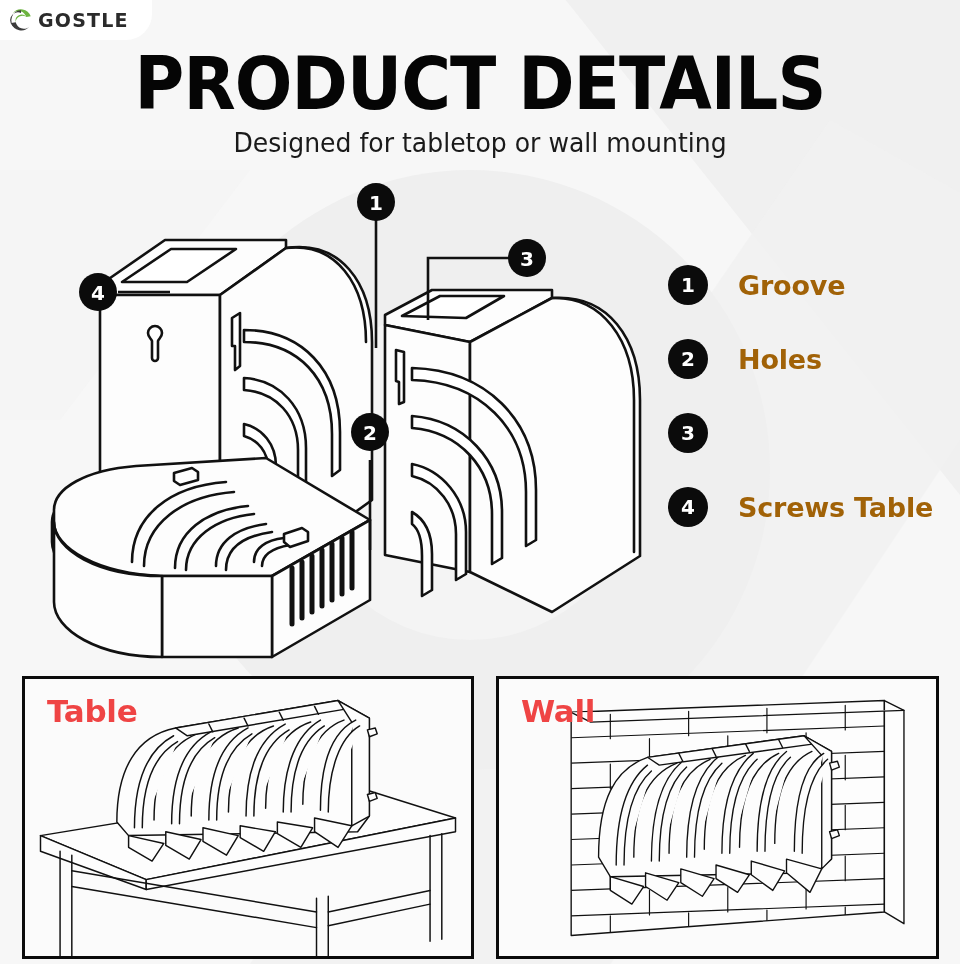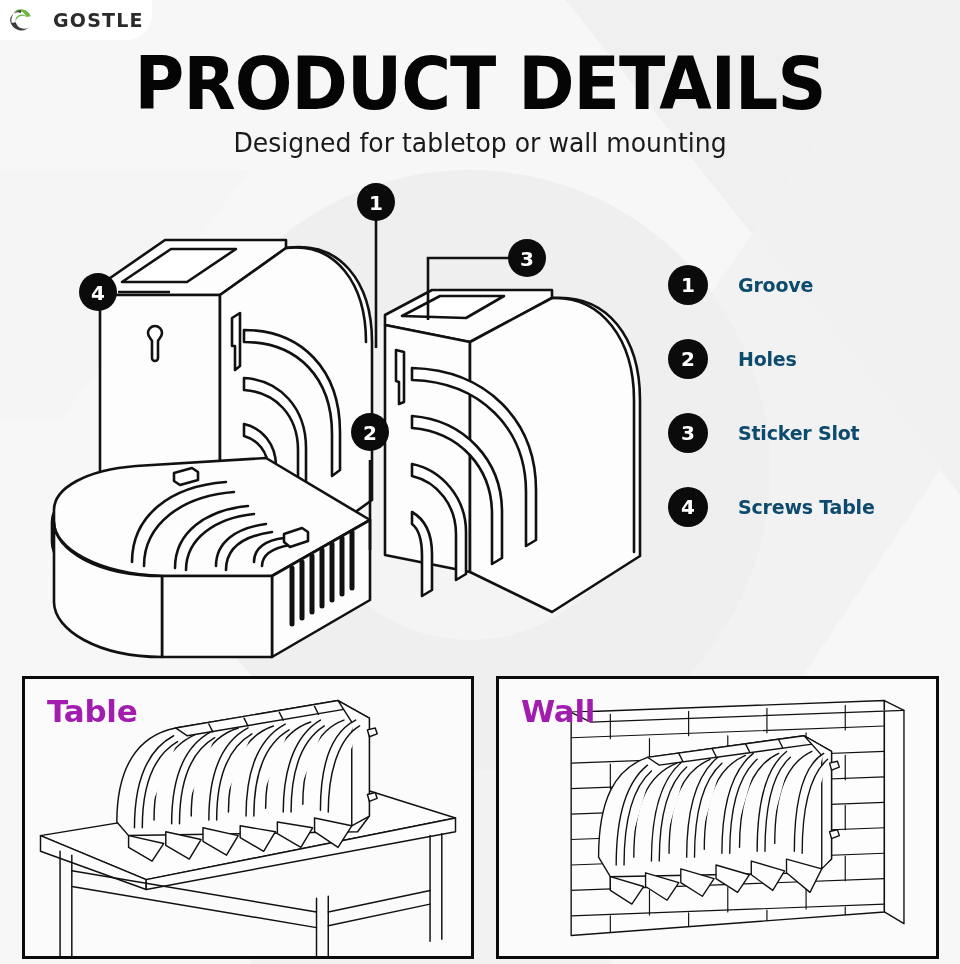--- a/index.html
+++ b/index.html
@@ -48,21 +48,21 @@
     height: 30px;
     flex: 0 0 30px;
     display: block;
   }
   .logo-word {
     font-family: "DejaVu Sans", sans-serif;
     font-weight: bold;
     font-size: 19px;
     letter-spacing: 1.2px;
     color: #2b2b2b;
-    margin-left: 17px;
+    margin-left: 2px;
     line-height: 1;
   }
 
   
   .title {
     position: absolute;
     left: 0;
     top: 44px;
     width: 960px;
     text-align: center;
@@ -125,22 +125,22 @@
     font-size: 20px;
     display: flex;
     align-items: center;
     justify-content: center;
     line-height: 1;
   }
   .legend-label {
     margin-left: 30px;
     font-family: "DejaVu Sans", sans-serif;
     font-weight: bold;
-    font-size: 19px;
-    color: #0c4a6e;
+    font-size: 27px;
+    color: #a16207;
     white-space: nowrap;
     letter-spacing: -0.2px;
   }
 
   
   .panels {
     position: absolute;
     left: 0;
     top: 676px;
     width: 960px;
@@ -157,21 +157,21 @@
   }
   .panel-left  { left: 22px;  width: 452px; }
   .panel-right { left: 496px; width: 443px; }
   .panel-title {
     position: absolute;
     left: 22px;
     top: 14px;
     font-family: "DejaVu Sans", sans-serif;
     font-weight: bold;
     font-size: 31px;
-    color: #a21caf;
+    color: #ef4444;
     z-index: 3;
     letter-spacing: -0.3px;
   }
   .panel-art {
     position: absolute;
     left: 0;
     top: 0;
     width: 100%;
     height: 100%;
   }
@@ -315,21 +315,20 @@
     <div class="legend-row">
       <span class="legend-badge">1</span>
       <span class="legend-label">Groove</span>
     </div>
     <div class="legend-row">
       <span class="legend-badge">2</span>
       <span class="legend-label">Holes</span>
     </div>
     <div class="legend-row">
       <span class="legend-badge">3</span>
-      <span class="legend-label">Sticker Slot</span>
     </div>
     <div class="legend-row">
       <span class="legend-badge">4</span>
       <span class="legend-label">Screws Table</span>
     </div>
   </div>
 
   <div class="panels">
 
     <div class="panel panel-left">

